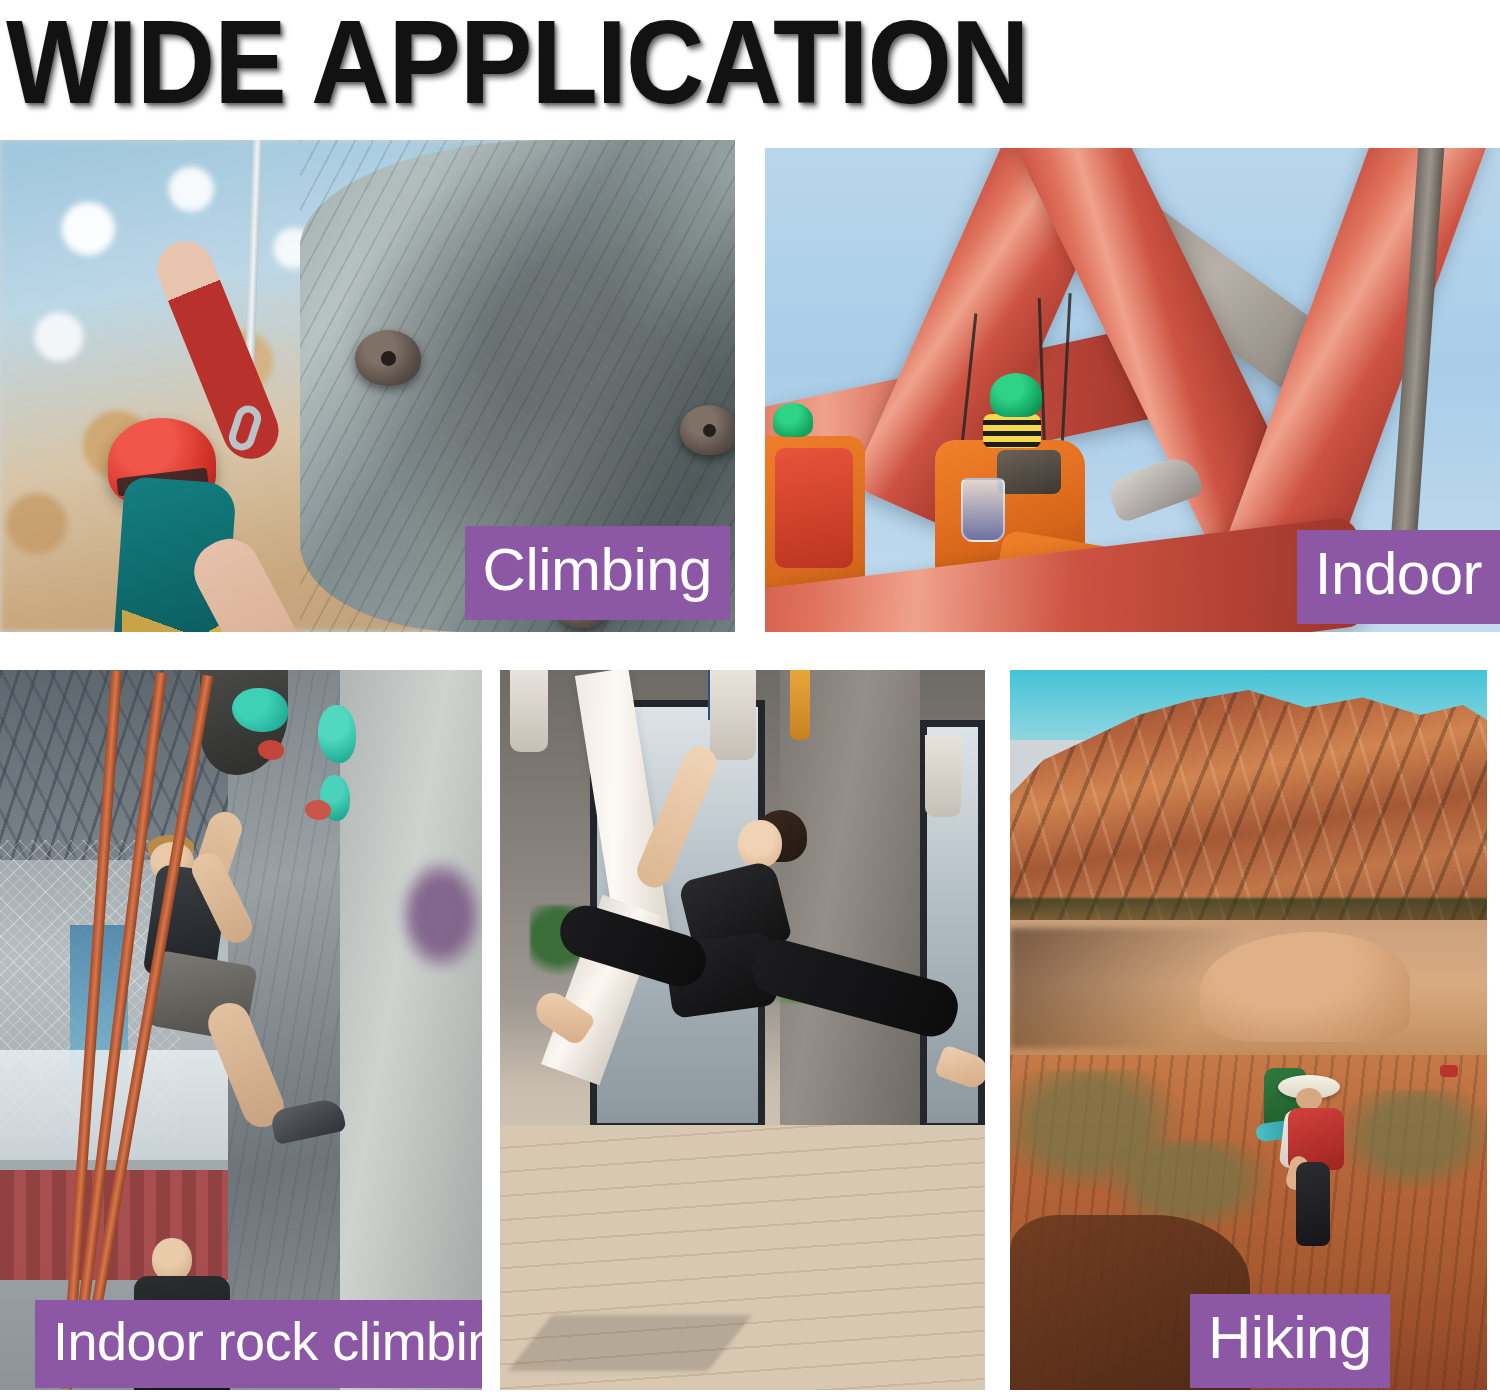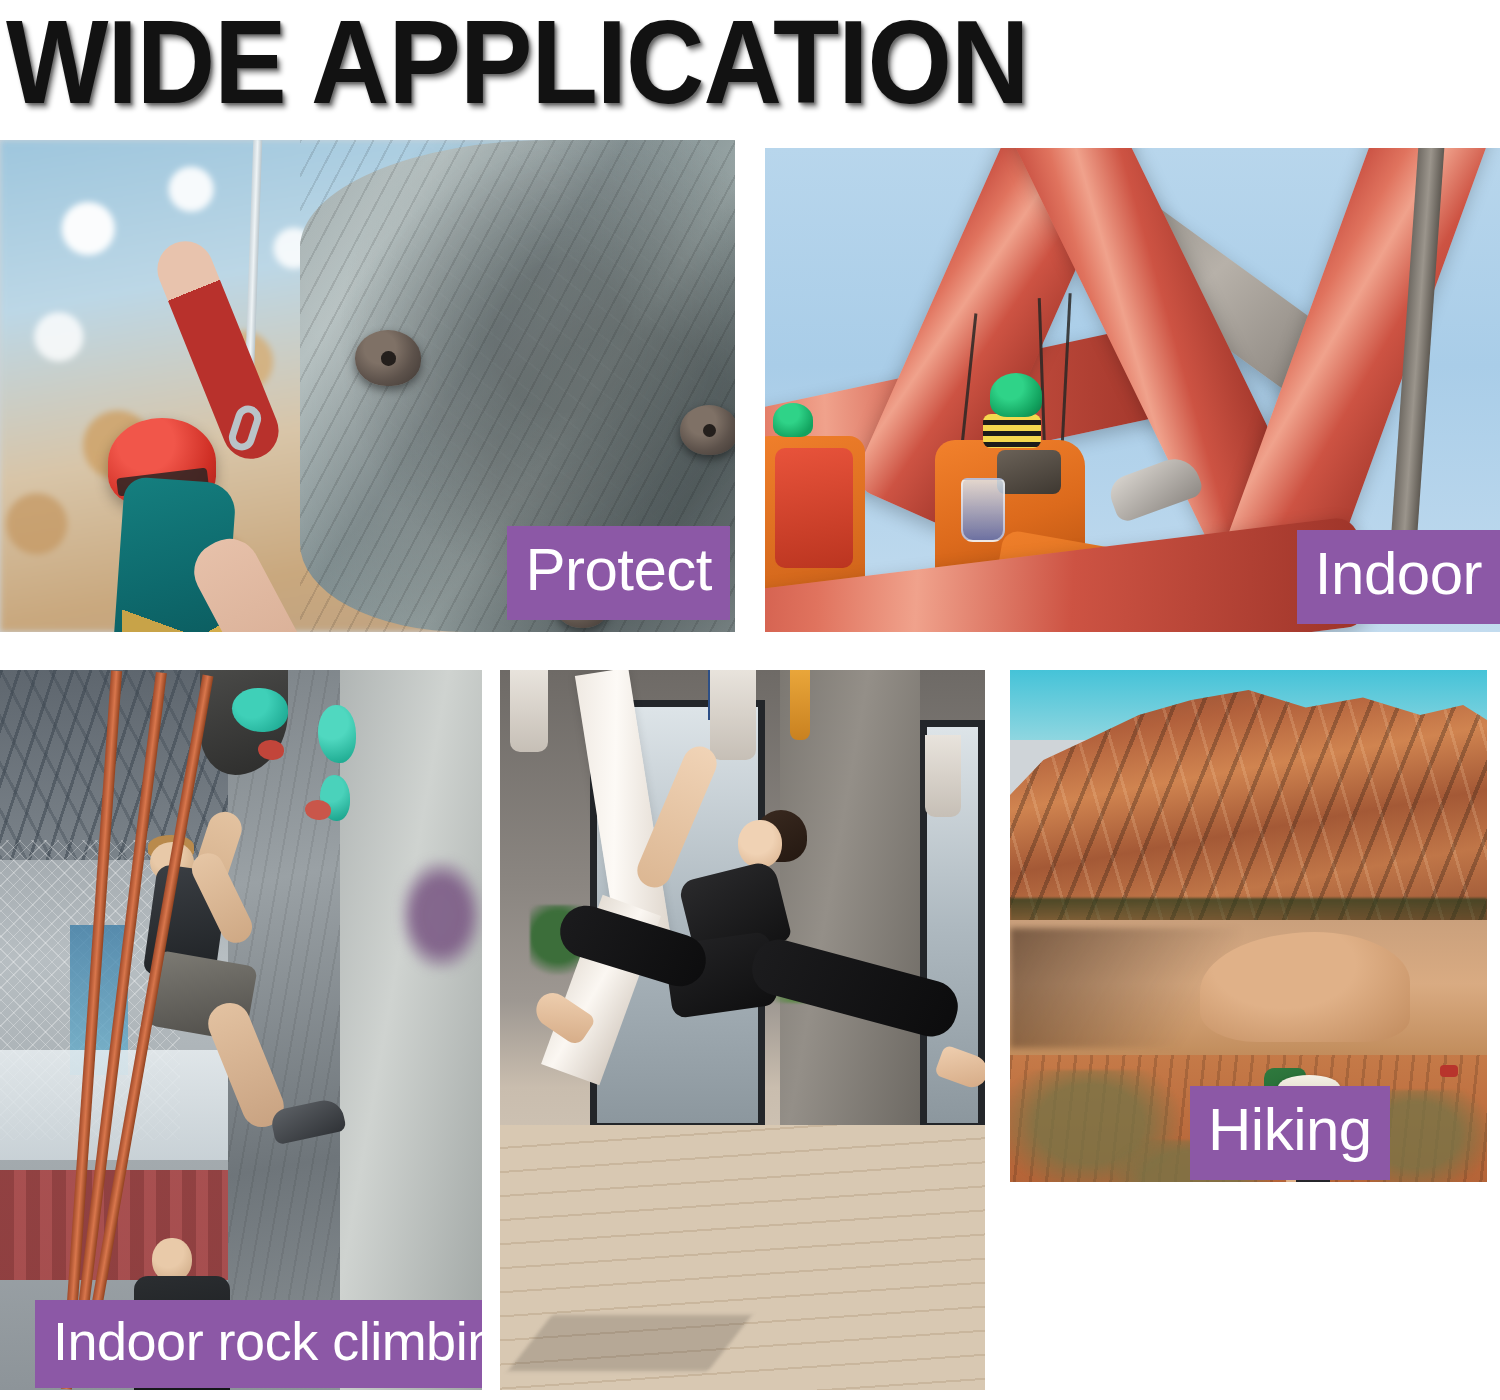--- a/index.html
+++ b/index.html
@@ -434,21 +434,21 @@
     border-radius:26px; transform:rotate(15deg);
   }
   #p4 .y-footfront {
     position:absolute; left:438px; top:382px; width:50px; height:32px;
     background:linear-gradient(150deg,#efcfb0,#d4a984);
     border-radius:10px 22px 20px 10px; transform:rotate(20deg);
   }
   #p4 .badge { left:180px; bottom:0px; }
 
   
-  #p5 { left:1010px; top:670px; width:477px; height:512px; }
+  #p5 { left:1010px; top:670px; width:477px; height:720px; }
   #p5 .skyd {
     position:absolute; left:0; top:0; width:477px; height:70px;
     background:linear-gradient(180deg,#45c3d8,#8fd6e0);
   }
   #p5 .ridge {
     position:absolute; left:0; top:20px; width:477px; height:250px;
     background:
       linear-gradient(170deg,#8d4c33 0%,#b2613c 18%,#d08450 36%,#a45936 55%,#c07648 72%,#8e4b2f 100%);
     clip-path:polygon(0 42%, 7% 28%, 16% 20%, 27% 10%, 38% 4%, 50% 0, 62% 7%, 74% 3%, 86% 10%, 95% 6%, 100% 12%, 100% 100%, 0 100%);
   }
@@ -555,21 +555,21 @@
     <div class="hold h2"></div>
     <div class="hold h3"></div>
     <div class="rope"></div>
     <div class="arm"></div>
     <div class="helmet"></div>
     <div class="torso"></div>
     <div class="harness"></div>
     <div class="carabiner"></div>
     <div class="leg"></div>
 
-    <div class="badge" style="background: rgb(140, 88, 166); color: rgb(255, 255, 255);">Protect</div>
+    <div class="badge" style="background: rgb(140, 88, 166); color: rgb(255, 255, 255);">Climbing</div>
   </div>
 
   <div class="photo" id="p2">
     <div class="sky2"></div>
     <div class="beam b6"></div>
     <div class="beam b3"></div>
     <div class="beam b1"></div>
     <div class="beam b2"></div>
     <div class="beam b4"></div>
     <div class="pole"></div>

